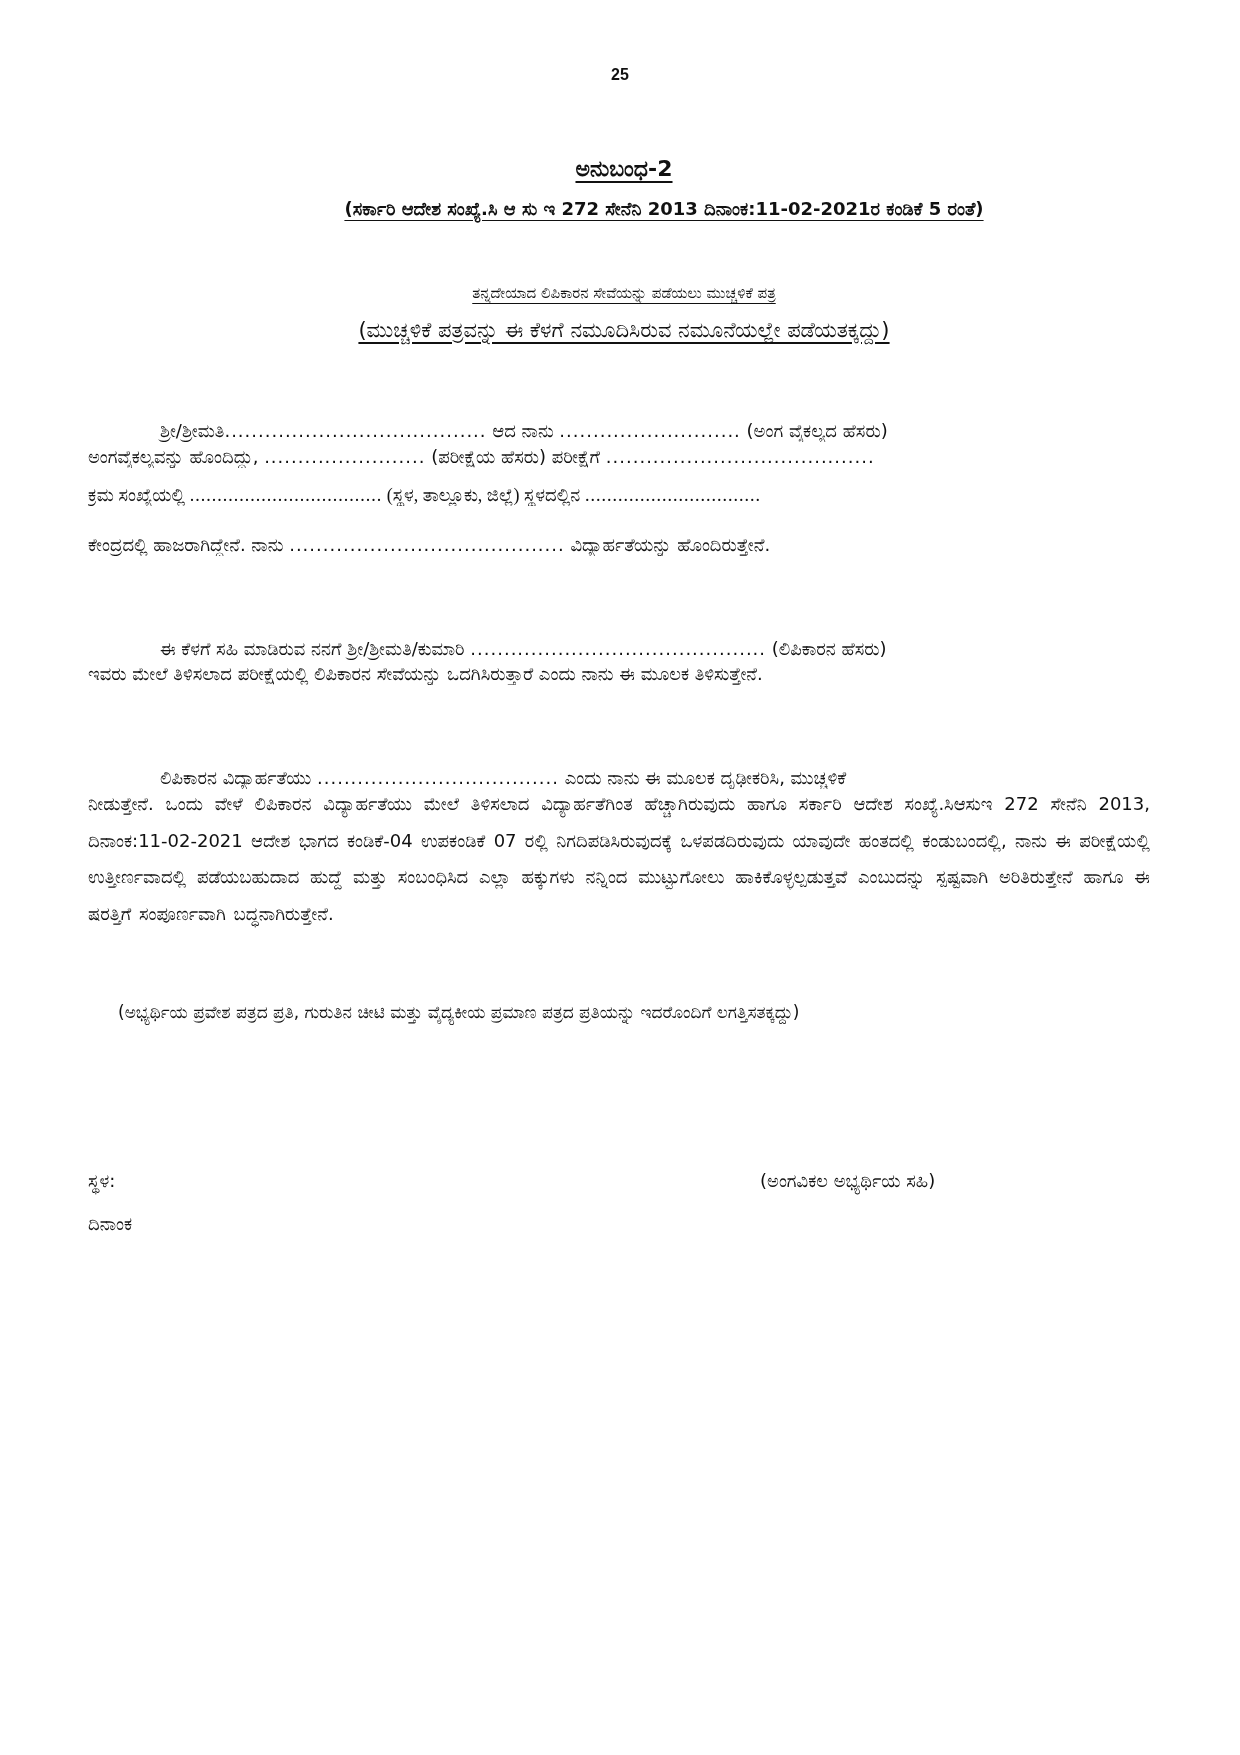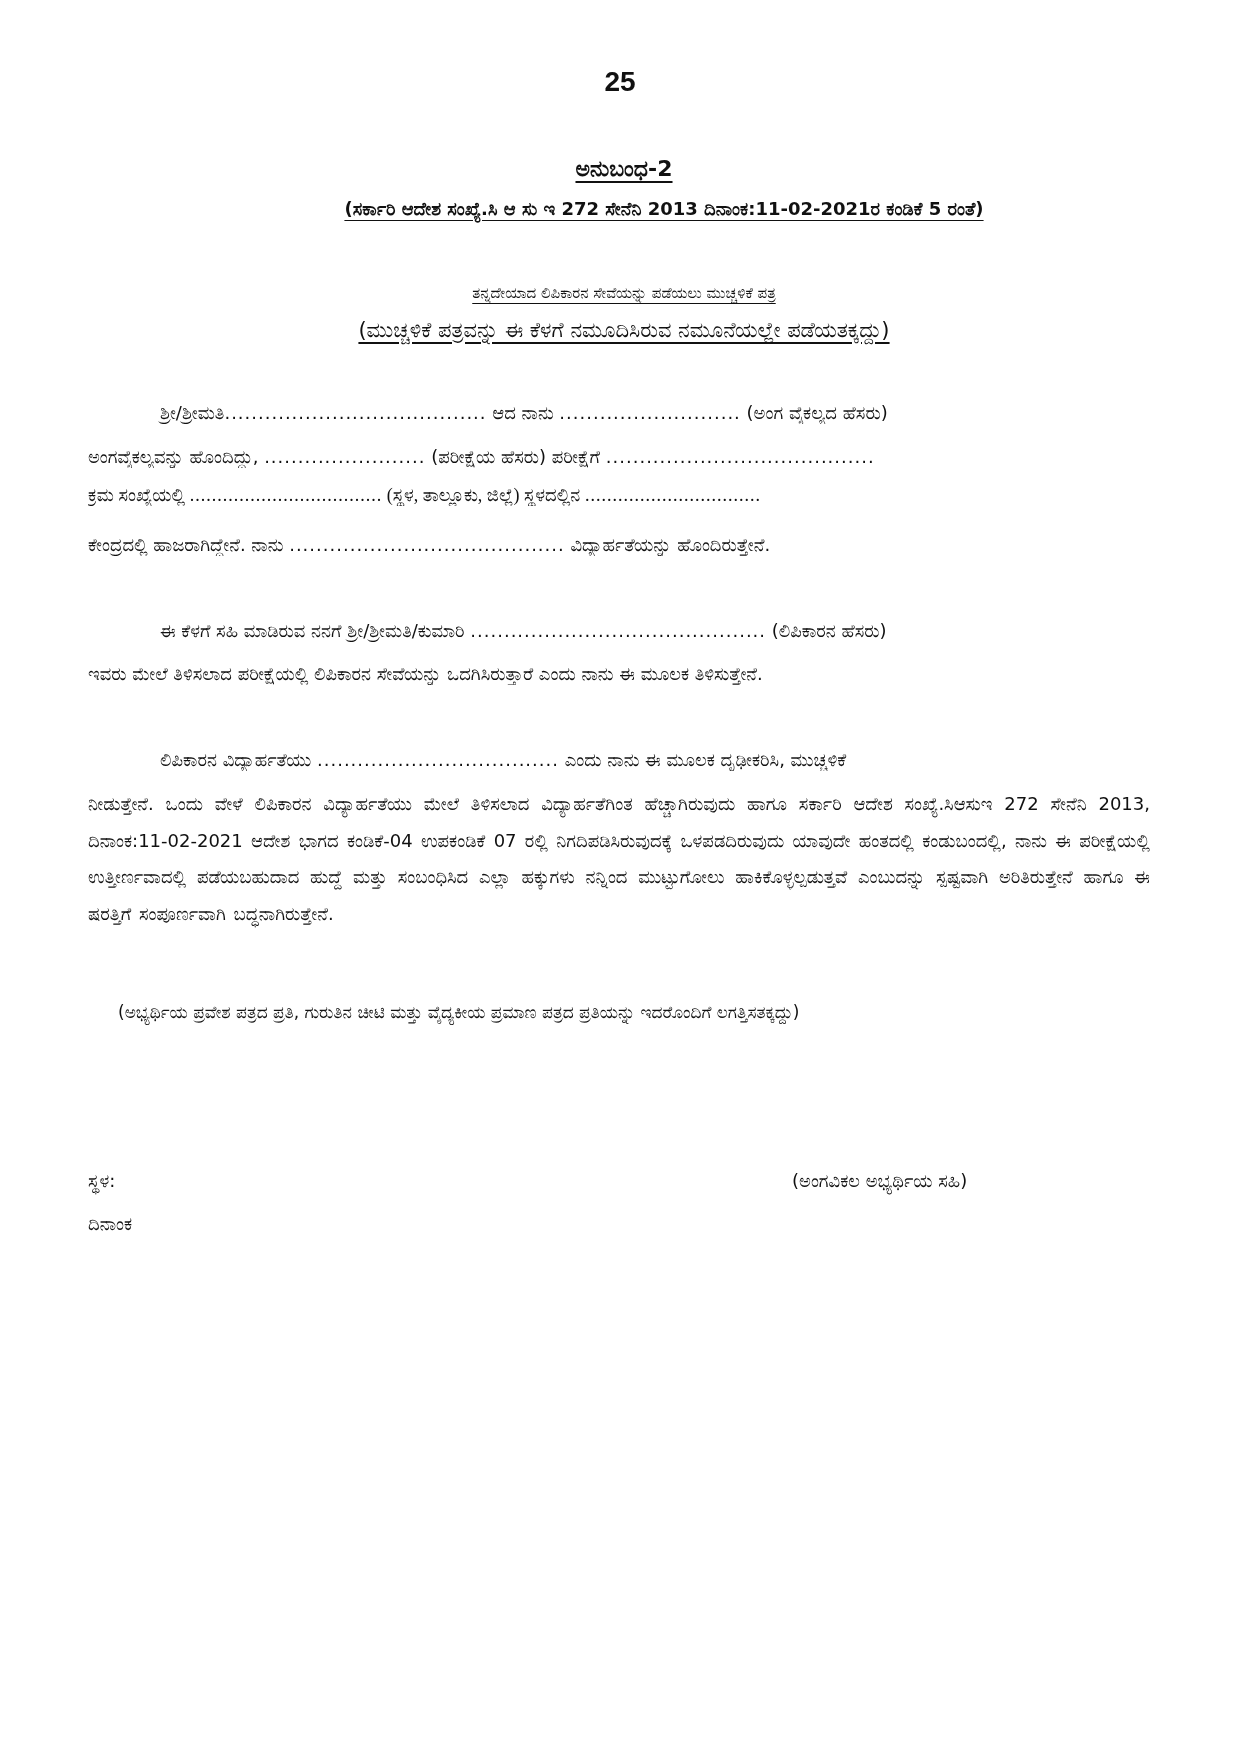--- a/index.html
+++ b/index.html
@@ -4,42 +4,42 @@
 <style>
   html, body { margin: 0; padding: 0; background: #ffffff; }
   body {
     width: 1240px; height: 1755px; position: relative; overflow: hidden;
     font-family: "DejaVu Sans", "Liberation Sans", sans-serif;
     color: #111111;
   }
   .abs { position: absolute; }
   .page-num {
     top: 66px; left: 0; width: 1240px; text-align: center;
-    font-family: "Liberation Sans", sans-serif; font-weight: bold; font-size: 28px;
+    font-family: "Liberation Sans", sans-serif; font-weight: bold; font-size: 16px;
   }
   .center { left: 4px; width: 1240px; text-align: center; }
   .annex-title { top: 156px; font-size: 22px; font-weight: bold; }
   .annex-title span, .annex-sub span, .form-title span, .form-sub span {
     text-decoration: underline; text-underline-offset: 5px;
   }
   .annex-sub { top: 198px; font-size: 18px; font-weight: bold; padding-left: 40px; }
   .form-title { top: 284px; font-size: 15px; }
   .form-sub { top: 318px; font-size: 21px; }
   .line {
     left: 88px; width: 1062px; font-size: 18px; white-space: nowrap; overflow: hidden;
   }
-  .indent { padding-left: 72px; }
+  .indent { padding-left: 72px; margin-top: 18px; }
   .dots { letter-spacing: 1px; }
   .justify {
     left: 88px; width: 1062px; font-size: 18px; line-height: 36.5px;
     text-align: justify; text-align-last: left; word-spacing: 2px;
   }
   .note { top: 1002px; left: 118px; width: 1040px; font-size: 17px; white-space: nowrap; }
   .sig-left { left: 88px; font-size: 18px; }
-  .sig-right { left: 760px; top: 1170px; font-size: 18px; margin-left: 32px; }
+  .sig-right { left: 760px; top: 1170px; font-size: 18px; }
 </style>
 </head>
 <body>
 
 <div class="abs page-num">25</div>
 
 <div class="abs center annex-title">
   <span>ಅನುಬಂಧ-2</span>
 </div>
 <div class="abs center annex-sub">

